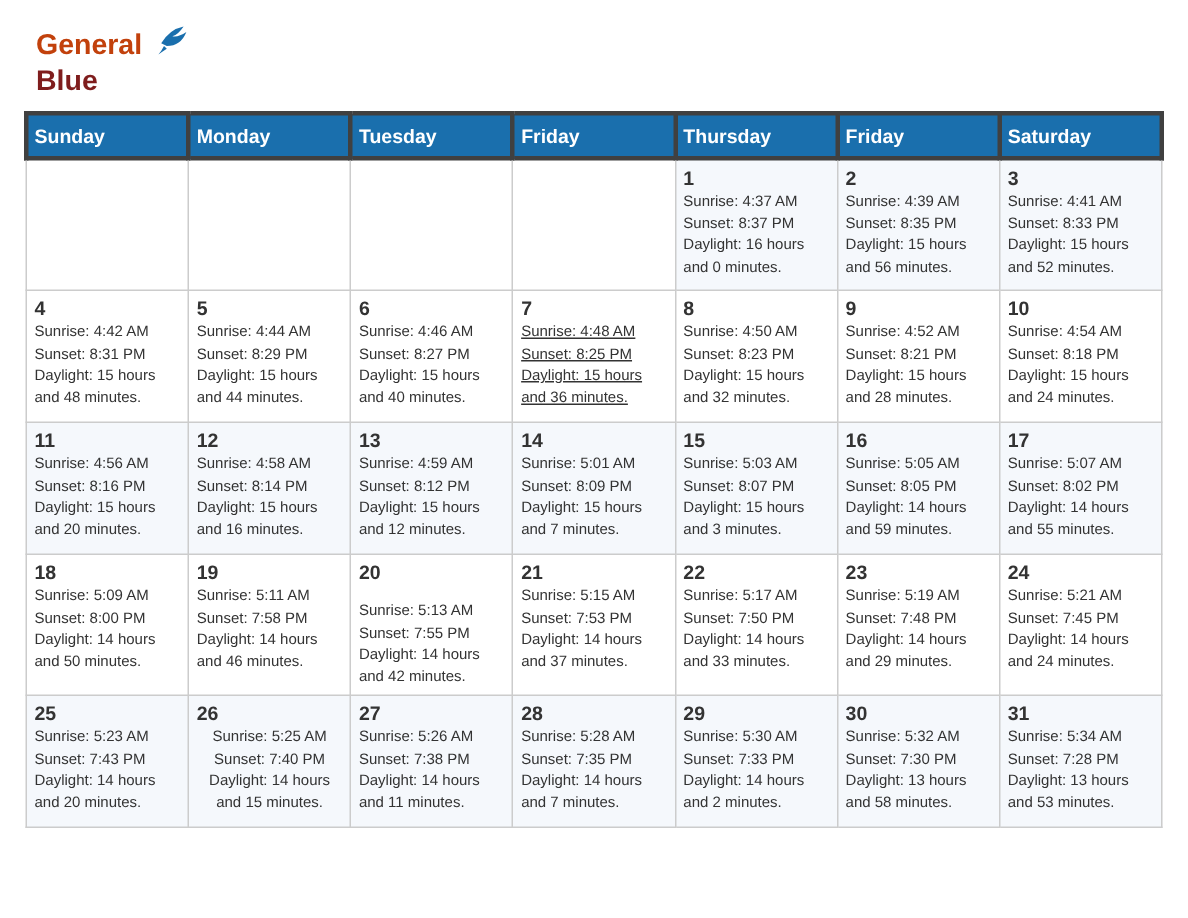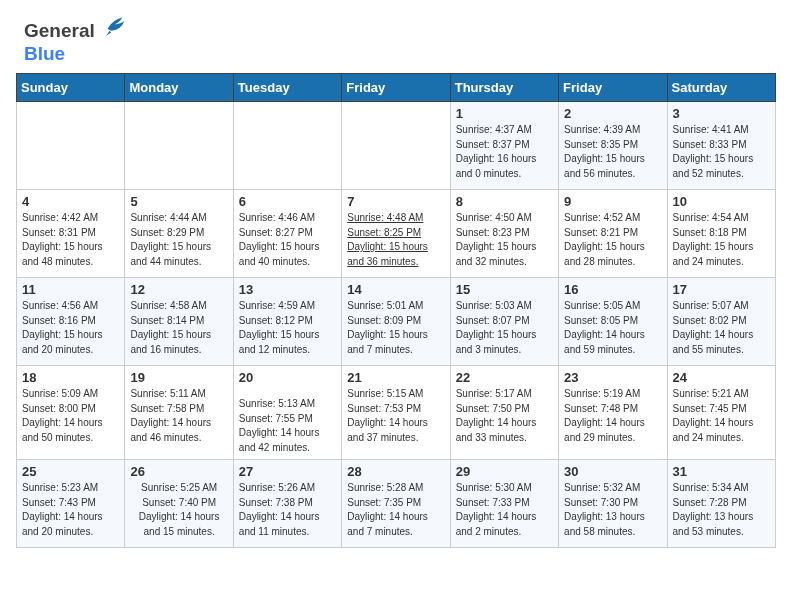--- a/index.html
+++ b/index.html
@@ -42,21 +42,21 @@
       border-collapse: collapse;
       table-layout: fixed;
     }
     thead tr th {
       background-color: #1a6fad;
       color: #fff;
       font-size: 13px;
       font-weight: bold;
       padding: 6px 4px;
       text-align: left;
-      border: 1px solid #404040;
+      border: 3px solid #404040;
     }
     tbody tr td {
       border: 1px solid #ccc;
       vertical-align: top;
       padding: 4px 5px;
       font-size: 10.5px;
       color: #333;
       height: 88px;
       background: #fff;
     }
@@ -83,31 +83,31 @@
     }
   </style>
 </head>
 <body>
 
 <div class="header">
   <div class="logo">
     <div>
       <div style="display:flex;align-items:center;">
         <div style="font-size:19px;font-weight:bold;color:#333;line-height:1.1;">
-          <span style="color:#404040;">General</span>
+          <span style="color:#c2410c;">General</span>
         </div>
         <div style="margin-left:5px;margin-top:-6px;">
           
           <svg width="28" height="28" viewBox="0 0 30 30">
             <path d="M8 18 Q14 8 24 6 Q20 12 16 13 Q20 14 26 10 Q22 20 12 20 Z" fill="#1a6fad"></path>
             <path d="M10 20 Q8 24 6 26 Q9 24 12 22 Z" fill="#1a6fad"></path>
           </svg>
         </div>
       </div>
-      <div style="font-size:19px;font-weight:bold;color:#3b82f6;line-height:1;">Blue</div>
+      <div style="font-size:19px;font-weight:bold;color:#7f1d1d;line-height:1;">Blue</div>
     </div>
   </div>
   <div class="title-block">
     <h1></h1>
     <h2></h2>
   </div>
 </div>
 
 <div class="calendar-container">
   <table>

